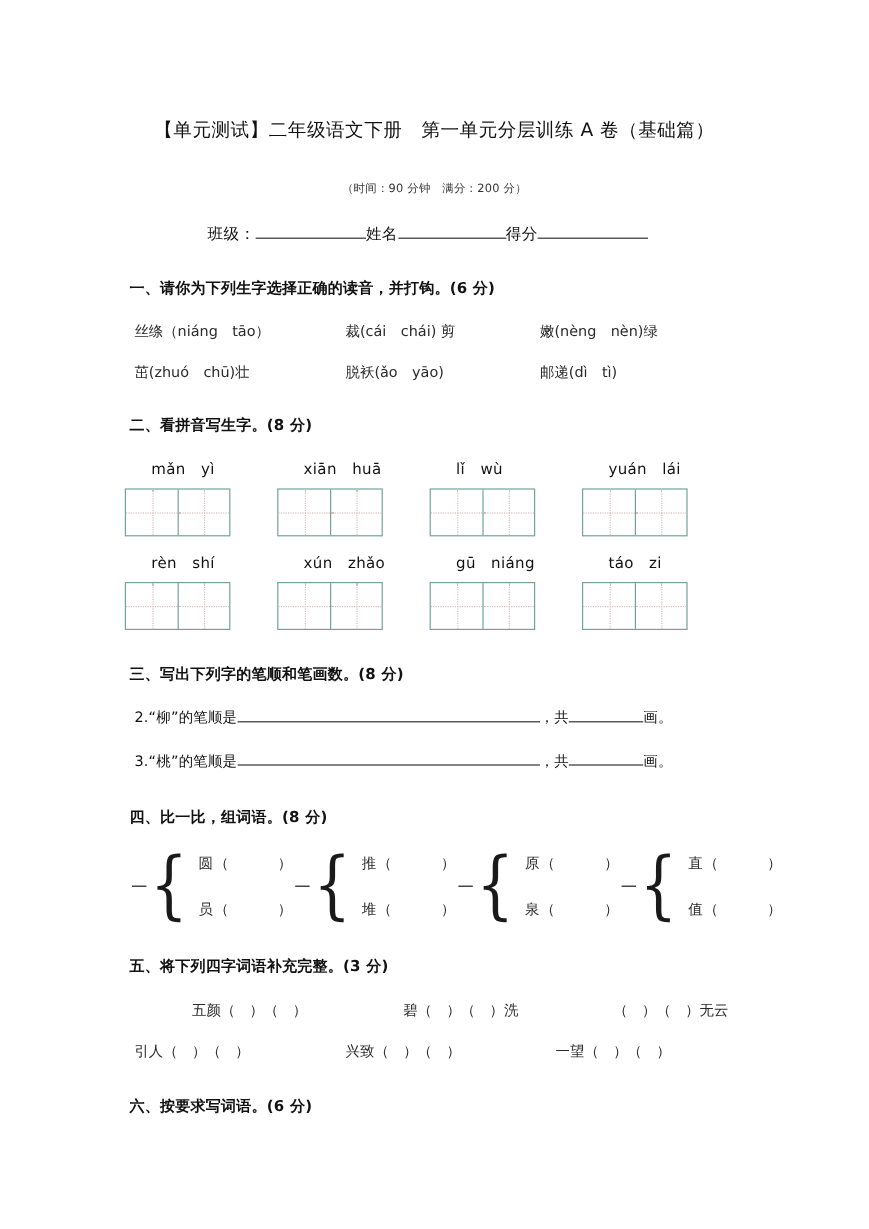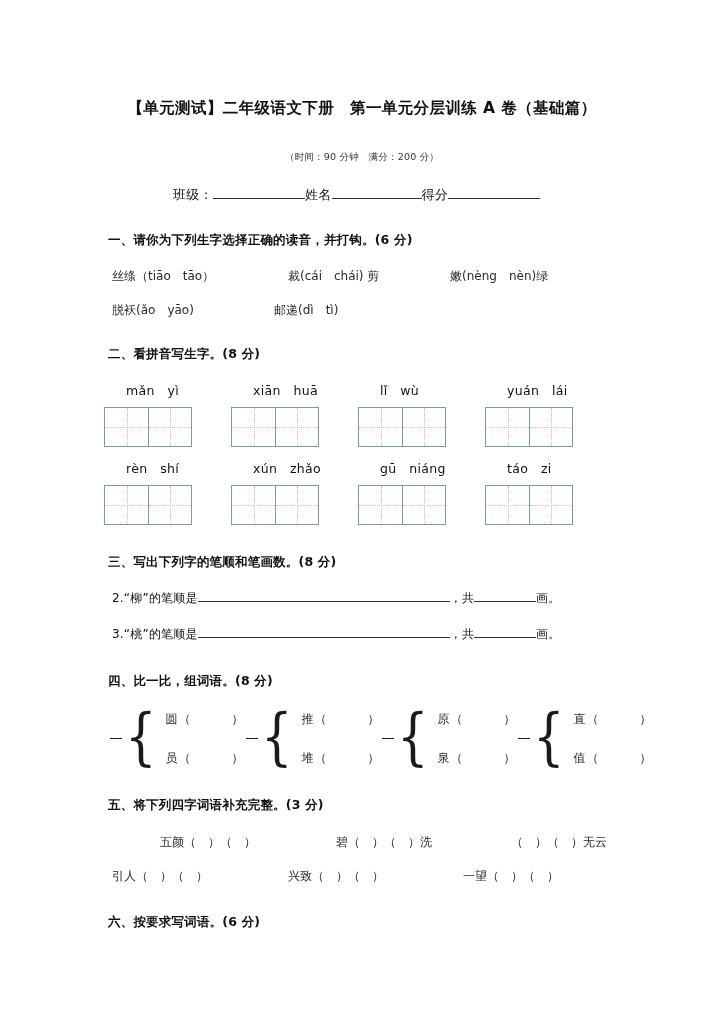--- a/index.html
+++ b/index.html
@@ -17,21 +17,21 @@
   .page {
     width: 724px; height: 1024px;
     padding: 0;
     position: relative;
   }
 
   
   .doc-title {
     text-align: center;
     font-size: 15.5px;
-    font-weight: bold;
+    font-weight: normal;
     letter-spacing: .4px;
     color: #111;
     padding-top: 98px;
     line-height: 1.4;
   }
   .exam-meta {
     text-align: center;
     font-size: 9.5px;
     color: #333;
     margin-top: 31px;
@@ -210,25 +210,26 @@
 
   <div class="doc-title">【单元测试】二年级语文下册　第一单元分层训练 A 卷（基础篇）</div>
   <div class="exam-meta">（时间：90 分钟　满分：200 分）</div>
 
   <div class="id-line">
     <span>班级：</span><span class="blank b1"></span><span>姓名</span><span class="blank b2"></span><span>得分</span><span class="blank b3"></span>
   </div>
 
   <div class="section-title s1-title">一、请你为下列生字选择正确的读音，并打钩。(6 分)</div>
   <div class="q1-row q1-r1">
-    <span class="q1-c1">丝绦（tiāo　tāo）</span>
+    <span class="q1-c1">丝绦（niáng　tāo）</span>
     <span class="q1-c2">裁(cái　chái) 剪</span>
     <span class="q1-c3">嫩(nèng　nèn)绿</span>
   </div>
   <div class="q1-row q1-r2">
+    <span class="q1-c1">茁(zhuó　chū)壮</span>
     <span class="q1-c2">脱袄(ǎo　yāo)</span>
     <span class="q1-c3">邮递(dì　tì)</span>
   </div>
 
   <div class="section-title s2-title">二、看拼音写生字。(8 分)</div>
 
   <div class="py-row py-r1">
     <span class="py-cell">mǎn　yì</span>
     <span class="py-cell">xiān　huā</span>
     <span class="py-cell">lǐ　wù</span>

